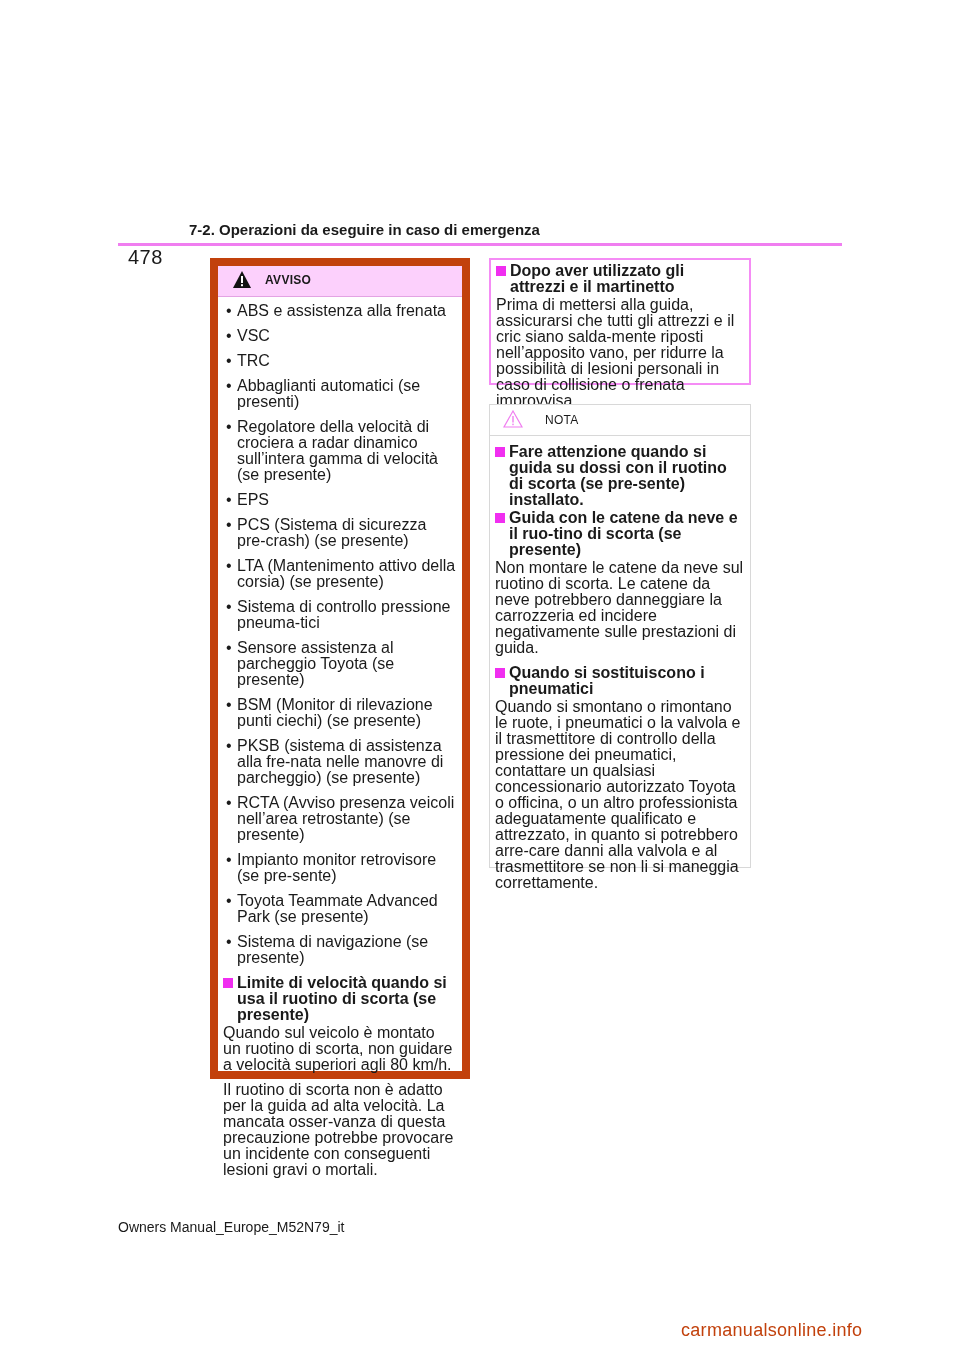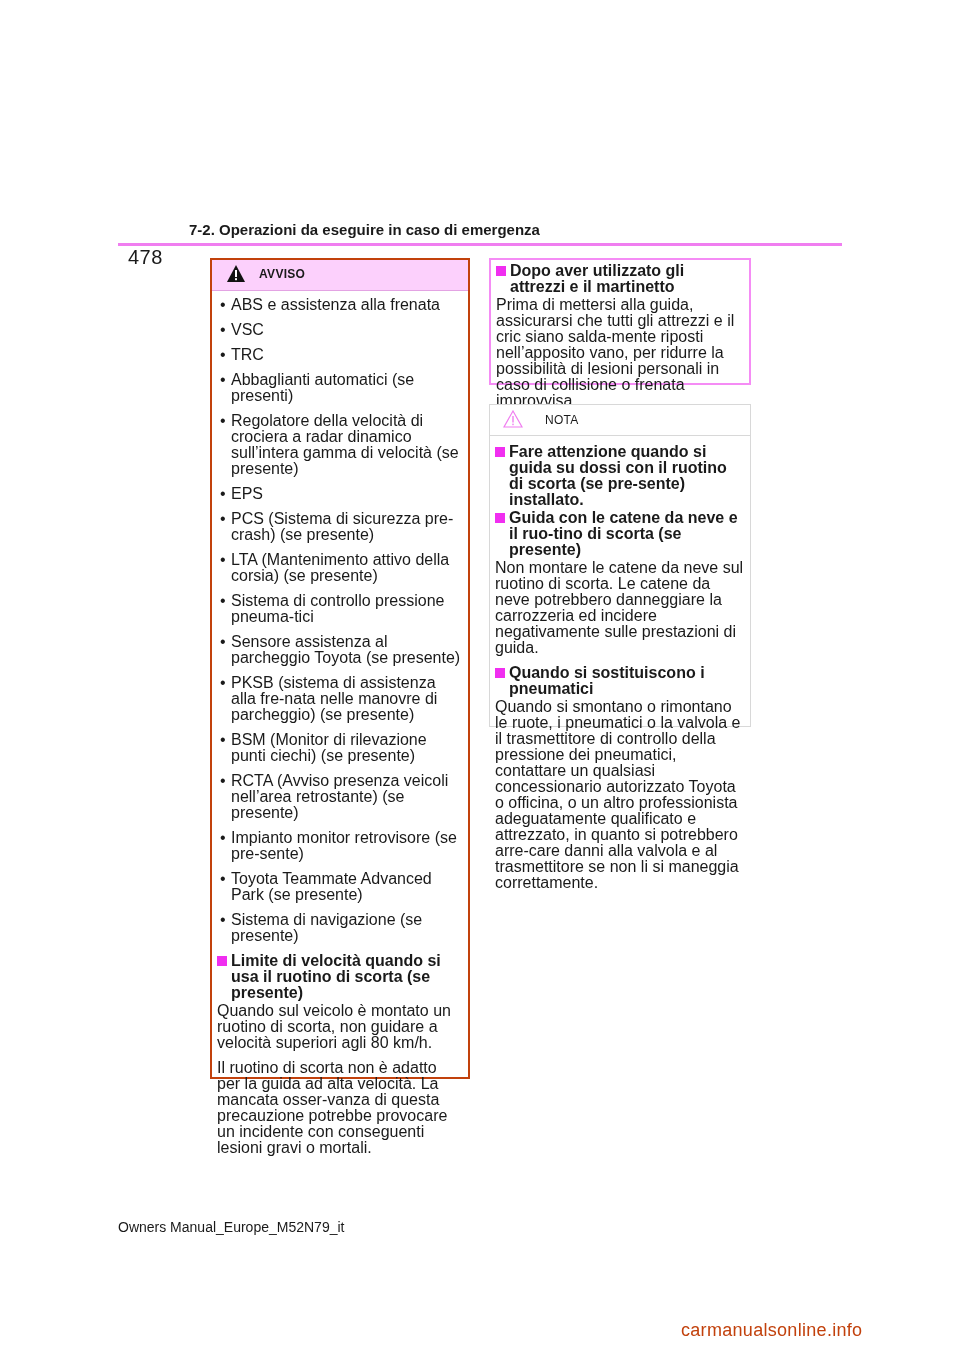--- a/index.html
+++ b/index.html
@@ -2,27 +2,27 @@
 <html><head>
 <meta charset="utf-8">
 <style>
   html, body { margin:0; padding:0; background:#ffffff; }
   body { width:960px; height:1358px; position:relative; font-family:"Liberation Sans", sans-serif; color:#1a1a1a; overflow:hidden; }
   .page-num { position:absolute; left:128px; top:218px; font-size:20px; font-weight:normal; letter-spacing:0.5px;margin-top:28px; }
   .section-title { position:absolute; left:189px; top:221px; font-size:15px; font-weight:bold; }
   .header-rule { position:absolute; left:118px; top:243px; width:724px; height:3px; background:#f07ef0; }
 
   .box { position:absolute; box-sizing:border-box; background:#fff; }
-  .box-warn { left:210px; top:258px; width:260px; height:821px; border:2px solid #c2410c; }
+  .box-warn { left:210px; top:258px; width:260px; height:821px; border:8px solid #c2410c; }
   .box-warn .box-head { height:30px; background:#fcd0fc; border-bottom:1px solid #e3a3e3; position:relative; }
   .box-warn .box-head .tri { position:absolute; left:15px; top:5px; width:18px; height:17px; }
   .box-warn .box-head .label { position:absolute; left:47px; top:7px; font-size:12px; font-weight:bold; letter-spacing:0.3px; }
 
   .box-pink { left:489px; top:258px; width:262px; height:127px; border:2px solid #f58cf5; }
-  .box-nota { left:489px; top:404px; width:262px; height:323px; border:1.5px solid #d8d8d8; }
+  .box-nota { left:489px; top:404px; width:262px; height:464px; border:1.5px solid #d8d8d8; }
   .box-nota .box-head { height:30px; border-bottom:1px solid #d8d8d8; position:relative; }
   .box-nota .box-head .tri { position:absolute; left:13px; top:5px; width:20px; height:18px; }
   .box-nota .box-head .label { position:absolute; left:55px; top:8px; font-size:12px; letter-spacing:0.3px; }
 
   .content { padding:6px 6px 0 5px; font-size:16px; line-height:16px; }
   .bullet { position:relative; padding-left:14px; margin:0 0 9px 0; }
   .bullet::before { content:"•"; position:absolute; left:3px; top:0; }
   .sub-head { position:relative; padding-left:14px; font-weight:bold; margin:0 0 2px 0; }
   .sub-head .sq { position:absolute; left:0; top:3px; width:10px; height:10px; background:#f02ef0; }
   .para { margin:0 0 9px 0; }
@@ -50,22 +50,22 @@
     <div class="bullet">ABS e assistenza alla frenata</div>
     <div class="bullet">VSC</div>
     <div class="bullet">TRC</div>
     <div class="bullet">Abbaglianti automatici (se presenti)</div>
     <div class="bullet">Regolatore della velocità di crociera a radar dinamico sull’intera gamma di velocità (se presente)</div>
     <div class="bullet">EPS</div>
     <div class="bullet">PCS (Sistema di sicurezza pre-crash) (se presente)</div>
     <div class="bullet">LTA (Mantenimento attivo della corsia) (se presente)</div>
     <div class="bullet">Sistema di controllo pressione pneuma-tici</div>
     <div class="bullet">Sensore assistenza al parcheggio Toyota (se presente)</div>
+    <div class="bullet">BSM (Monitor di rilevazione punti ciechi) (se presente)</div>
     <div class="bullet">PKSB (sistema di assistenza alla fre-nata nelle manovre di parcheggio) (se presente)</div>
-    <div class="bullet">BSM (Monitor di rilevazione punti ciechi) (se presente)</div>
     <div class="bullet">RCTA (Avviso presenza veicoli nell’area retrostante) (se presente)</div>
     <div class="bullet">Impianto monitor retrovisore (se pre-sente)</div>
     <div class="bullet">Toyota Teammate Advanced Park (se presente)</div>
     <div class="bullet">Sistema di navigazione (se presente)</div>
     <div class="sub-head">
       <span class="sq"></span>
       <span>Limite di velocità quando si usa il ruotino di scorta (se presente)</span>
     </div>
     <p class="para">Quando sul veicolo è montato un ruotino di scorta, non guidare a velocità superiori agli 80 km/h.</p>
     <p class="para">Il ruotino di scorta non è adatto per la guida ad alta velocità. La mancata osser-vanza di questa precauzione potrebbe provocare un incidente con conseguenti lesioni gravi o mortali.</p>

